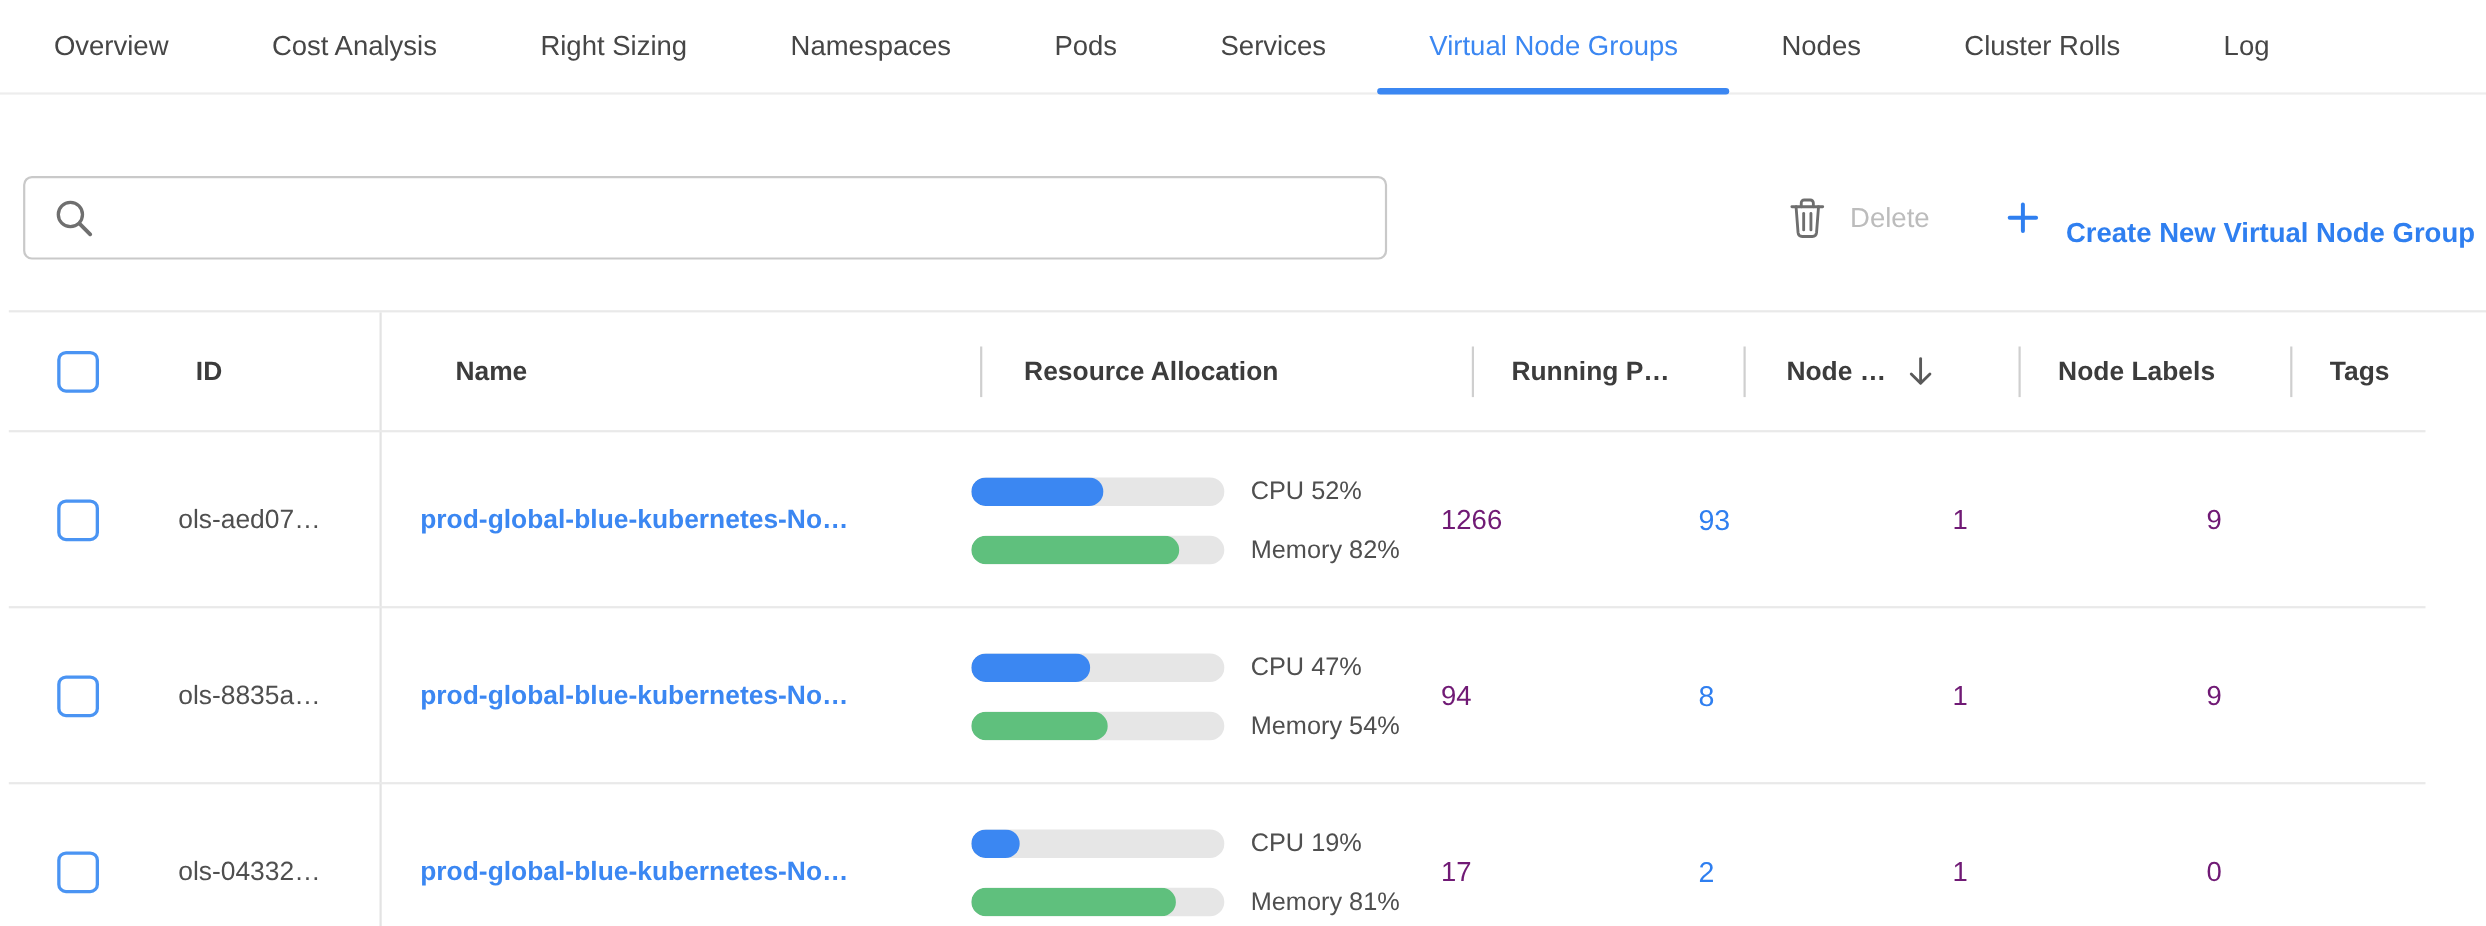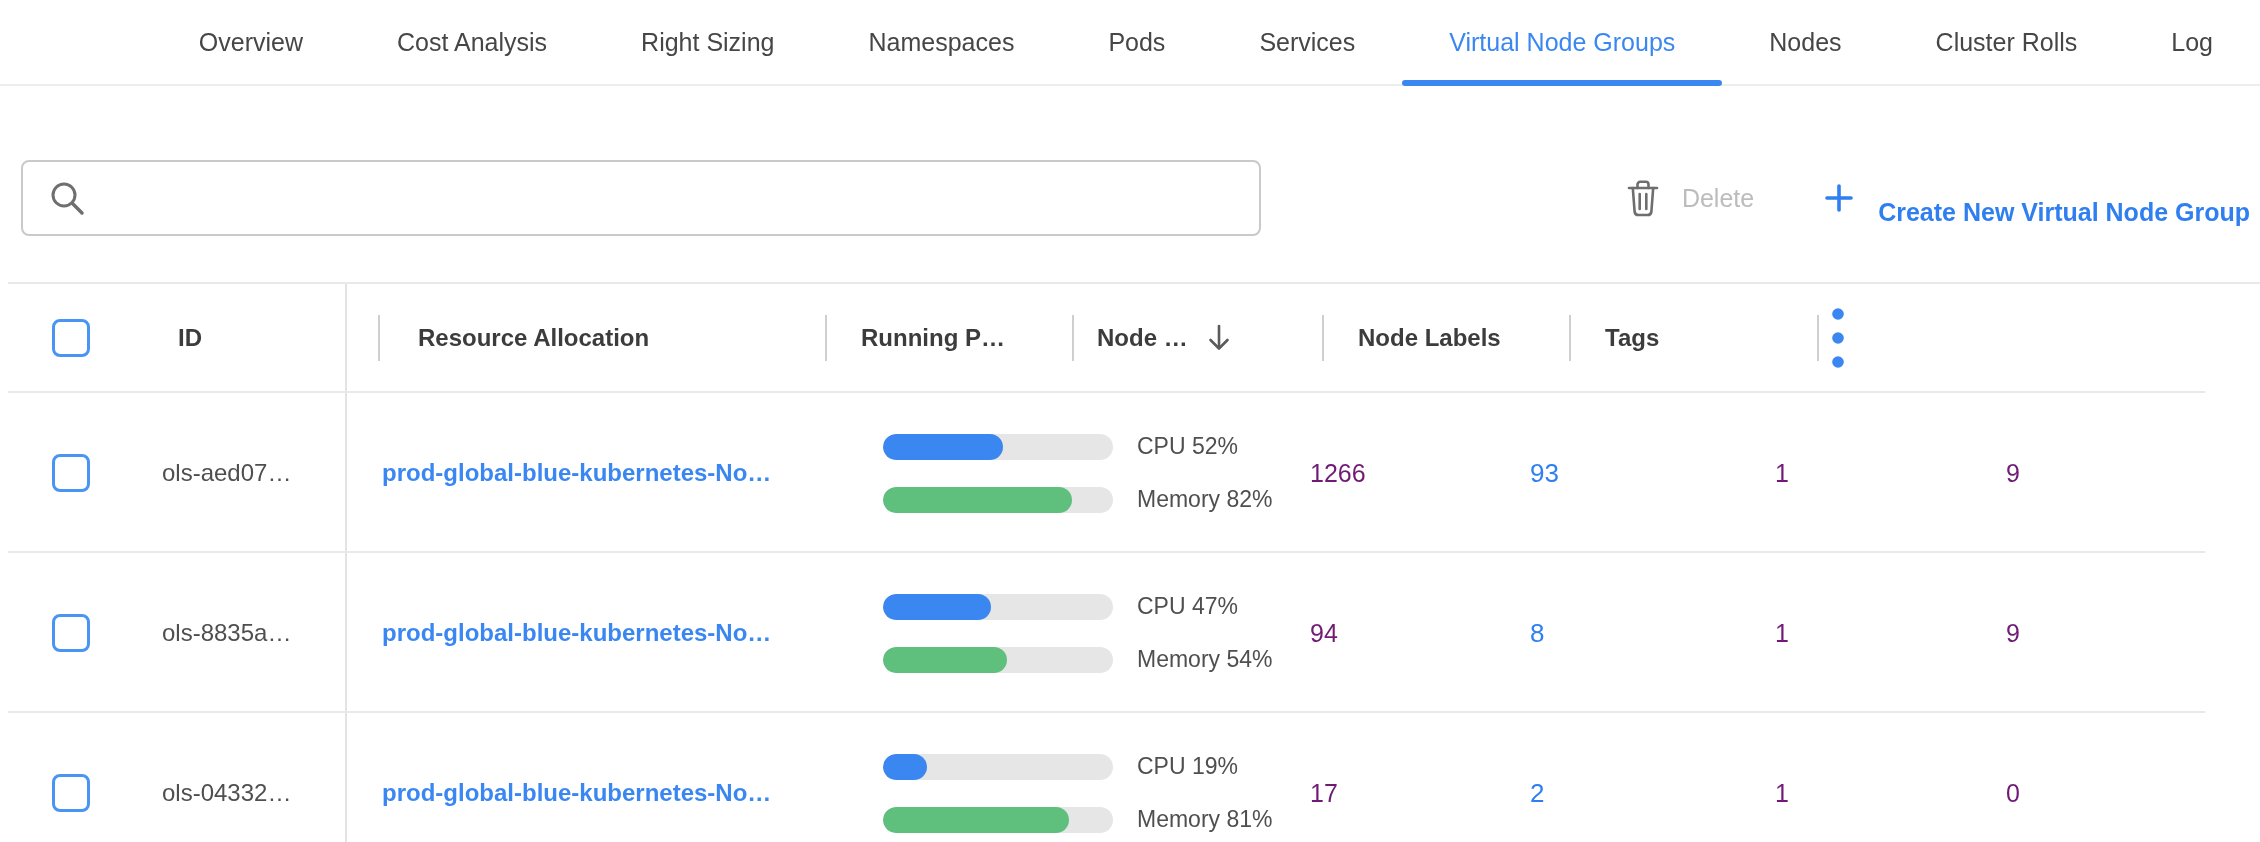--- a/index.html
+++ b/index.html
@@ -8,21 +8,21 @@
     position: relative;
     background: #ffffff;
     font-family: "Liberation Sans", sans-serif;
     color: #3f3f3f;
   }
 
   
   .tabbar {
     position: absolute; top: 0; left: 0; width: 100%; height: 86px;
     border-bottom: 2px solid #ededed;
-    display: flex; padding-left: 2px; justify-content: flex-end;
+    display: flex; padding-left: 2px;
   }
   .tab {
     position: relative; display: flex; align-items: center;
     padding: 0 47px; font-size: 25px; color: #464646; cursor: pointer;
     white-space: nowrap;
   }
   .tab.active { color: #3b87f2; }
   .tab.active::after {
     content: ""; position: absolute; left: 0; bottom: -2px;
     width: 100%; height: 6px; background: #3b87f2; border-radius: 3px;
@@ -62,21 +62,21 @@
 
   .rows { position: absolute; top: 393px; left: 0; width: 2260px; }
   .row { height: 160px; display: flex; align-items: center; }
 
   .cell { flex: none; display: flex; align-items: center; }
   .c-cb   { width: 130px; }
   .c-id   { width: 216px; padding-left: 32px; }
   .c-name { width: 497px; padding-left: 36px; }
   .c-ra   { width: 431px; padding-left: 40px; }
   .c-run  { width: 231px; padding-left: 36px; }
-  .c-node { width: 234px; padding-left: 25px; }
+  .c-node { width: 234px; padding-left: 39px; }
   .c-lab  { width: 231px; padding-left: 36px; }
   .c-tags { width: 232px; padding-left: 36px; }
   .c-menu { width: 58px; padding-left: 14px; }
 
   .hd { position: relative; }
   .hd::before {
     content: ""; position: absolute; left: 0; top: 50%; transform: translateY(-50%);
     width: 2px; height: 46px; background: #cfcfcf;
   }
 
@@ -155,20 +155,23 @@
 <div class="hline" style="top:551px;"></div>
 <div class="hline" style="top:711px;"></div>
 
 <div class="header-row">
   <div class="cell c-cb">
     <div class="checkbox"></div>
   </div>
   <div class="cell c-id">
       <span>ID</span>
     </div>
+  <div class="cell c-name">
+      <span>Name</span>
+    </div>
   <div class="cell c-ra hd">
       <span>Resource Allocation</span>
     </div>
   <div class="cell c-run hd">
       <span>Running P…</span>
     </div>
   <div class="cell c-node hd">
     <span>Node …</span>
     <span class="sort-arrow">
       <svg width="26" height="30" viewBox="0 0 26 30" fill="none" stroke="#5a5a5a" stroke-width="2.6" stroke-linecap="round" stroke-linejoin="round">

